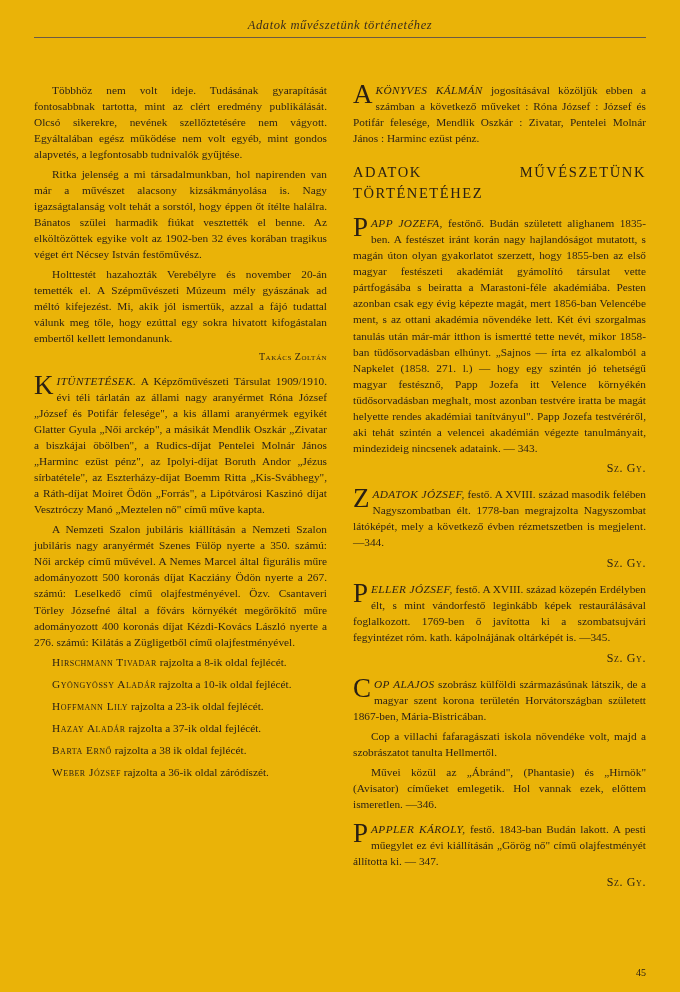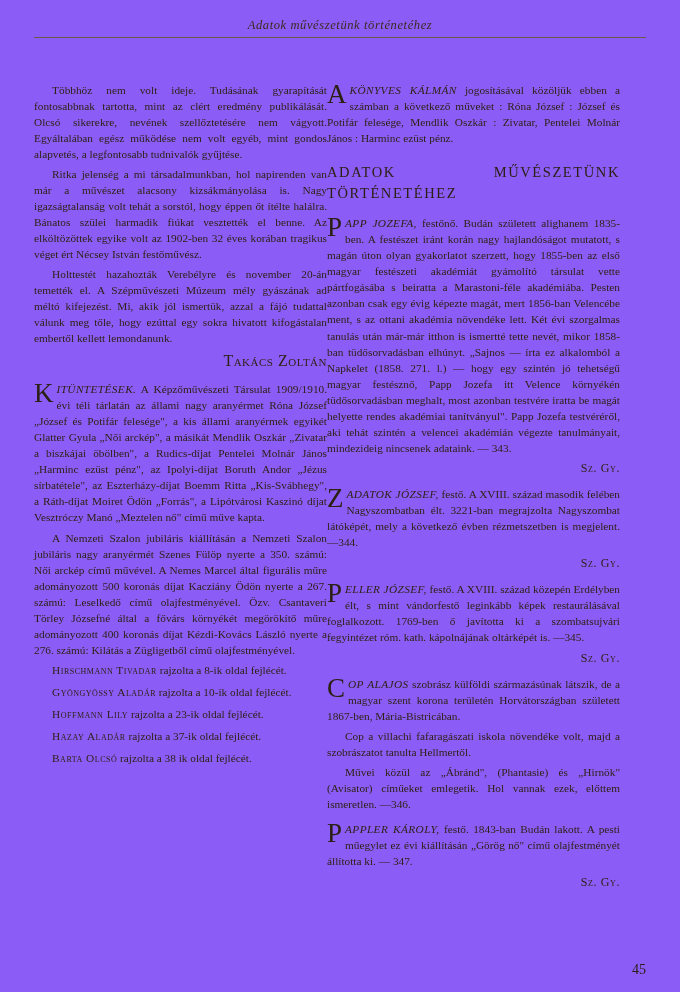--- a/index.html
+++ b/index.html
@@ -14,38 +14,39 @@
     color: #2b2014;
     position: relative;
     overflow: hidden;
   }
   .page {
     position: relative;
     width: 680px;
     height: 992px;
     box-sizing: border-box;
     padding: 18px 34px 20px 34px;
-    background: #8b5cf6;
+    background: #eab308;
   }
   .running-head {
     text-align: center;
     font-size: 12.5px;
     font-style: italic;
     letter-spacing: 0.6px;
     color: #3a2c1c;
     margin-bottom: 4px;
   }
   .rule {
     border: 0;
     border-top: 1px solid #6b5a45;
     margin: 3px 0 10px 0;
     width: 100%;
   }
   .columns {
     display: flex;
+    gap: 26px;
     height: 905px;
     margin-top: 44px;
   }
   .col {
     width: 293px;
     font-size: 11.3px;
     line-height: 1.42;
     text-align: justify;
     color: #2e2316;
   }
@@ -67,21 +68,21 @@
     color: #2b2014;
   }
   .smallcaps {
     font-variant: small-caps;
     letter-spacing: 0.4px;
     font-style: italic;
   }
   .signature {
     text-align: right;
     font-variant: small-caps;
-    font-size: 16px;
+    font-size: 10px;
     letter-spacing: 0.5px;
     margin: 2px 0 8px 0;
     text-indent: 0;
   }
   .section-title {
     font-size: 14.5px;
     letter-spacing: 1.6px;
     margin: 16px 0 12px 0;
     text-indent: 0;
     color: #2b2014;
@@ -102,21 +103,21 @@
     text-indent: 1.6em;
   }
   .award-name {
     font-variant: small-caps;
     letter-spacing: 0.5px;
   }
   .page-number {
     position: absolute;
     right: 34px;
     bottom: 14px;
-    font-size: 14px;
+    font-size: 10px;
     color: #2b2014;
   }
 </style>
 </head>
 <body>
 
 <div class="page">
 
   <div class="running-head">Adatok művészetünk történetéhez</div>
   <hr class="rule">
@@ -147,22 +148,26 @@
       </p>
       <p class="award-line">
         <span class="award-name">Hoffmann Lily</span>
         <span>rajzolta a 23-ik oldal fejlécét.</span>
       </p>
       <p class="award-line">
         <span class="award-name">Hazay Aladár</span>
         <span>rajzolta a 37-ik oldal fejlécét.</span>
       </p>
       <p class="award-line">
-        <span class="award-name">Barta Olcsó</span>
+        <span class="award-name">Barta Ernő</span>
         <span>rajzolta a 38 ik oldal fejlécét.</span>
+      </p>
+      <p class="award-line">
+        <span class="award-name">Weber József</span>
+        <span>rajzolta a 36-ik oldal záródíszét.</span>
       </p>
 
     </div>
 
     <div class="col">
 
       <p class="dropcap-par">
         <span class="dropcap">A</span><span class="smallcaps">KÖNYVES KÁLMÁN</span> <span>jogosításával közöljük ebben a számban a következő műveket : Róna József : József és Potifár felesége, Mendlik Oszkár : Zivatar, Pentelei Molnár János : Harminc ezüst pénz.</span>
       </p>
 
@@ -170,21 +175,21 @@
 
       <div class="entry">
         <p class="dropcap-par">
           <span class="dropcap">P</span><span class="smallcaps">APP JOZEFA,</span> <span>festőnő. Budán született alighanem 1835-ben. A festészet iránt korán nagy hajlandóságot mutatott, s magán úton olyan gyakorlatot szerzett, hogy 1855-ben az első magyar festészeti akadémiát gyámolító társulat vette pártfogásába s beiratta a Marastoni-féle akadémiába. Pesten azonban csak egy évig képezte magát, mert 1856-ban Velencébe ment, s az ottani akadémia növendéke lett. Két évi szorgalmas tanulás után már-már itthon is ismertté tette nevét, mikor 1858-ban tüdősorvadásban elhúnyt. „Sajnos — írta ez alkalomból a Napkelet (1858. 271. l.) — hogy egy szintén jó tehetségű magyar festésznő, Papp Jozefa itt Velence környékén tüdősorvadásban meghalt, most azonban testvére iratta be magát helyette rendes akadémiai tanítványul". Papp Jozefa testvéréről, aki tehát szintén a velencei akadémián végezte tanulmányait, mindezideig nincsenek adataink. — 343.</span>
         </p>
         <p class="entry-sig">Sz. Gy.</p>
       </div>
 
       <div class="entry">
         <p class="dropcap-par">
-          <span class="dropcap">Z</span><span class="smallcaps">ADATOK JÓZSEF,</span> <span>festő. A XVIII. század masodik felében Nagyszombatban élt. 3221-ban megrajzolta Nagyszombat látóképét, mely a következő évben rézmetszetben is megjelent. —344.</span>
+          <span class="dropcap">Z</span><span class="smallcaps">ADATOK JÓZSEF,</span> <span>festő. A XVIII. század masodik felében Nagyszombatban élt. 1778-ban megrajzolta Nagyszombat látóképét, mely a következő évben rézmetszetben is megjelent. —344.</span>
         </p>
         <p class="entry-sig">Sz. Gy.</p>
       </div>
 
       <div class="entry">
         <p class="dropcap-par">
           <span class="dropcap">P</span><span class="smallcaps">ELLER JÓZSEF,</span> <span>festő. A XVIII. század közepén Erdélyben élt, s mint vándorfestő leginkább képek restaurálásával foglalkozott. 1769-ben ő javította ki a szombatsujvári fegyintézet róm. kath. kápolnájának oltárképét is. —345.</span>
         </p>
         <p class="entry-sig">Sz. Gy.</p>
       </div>

